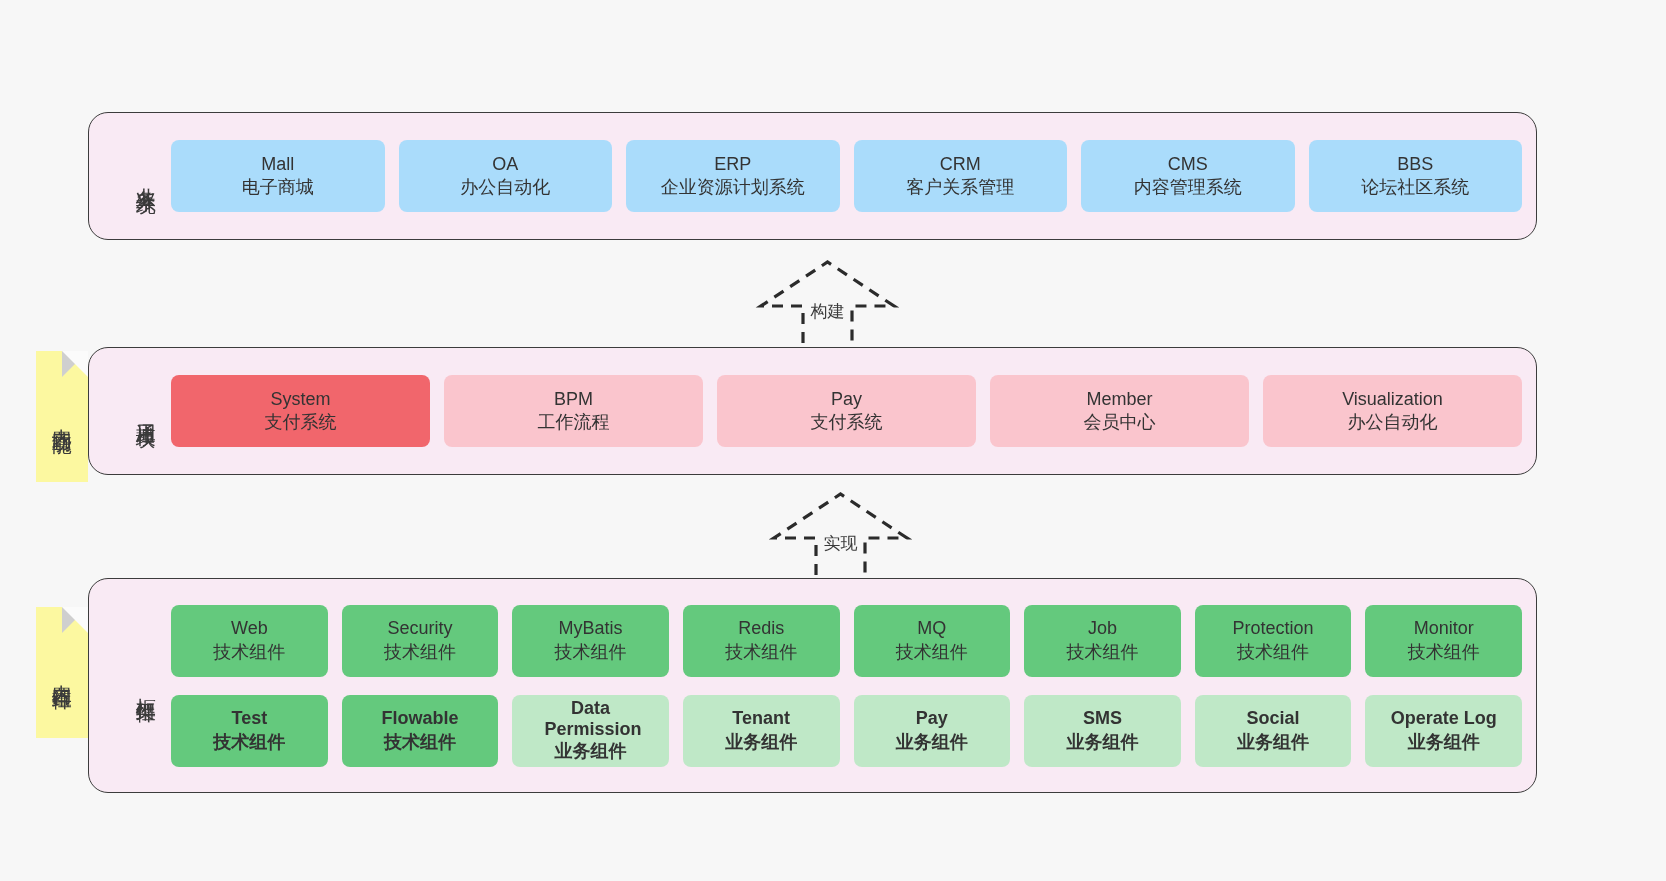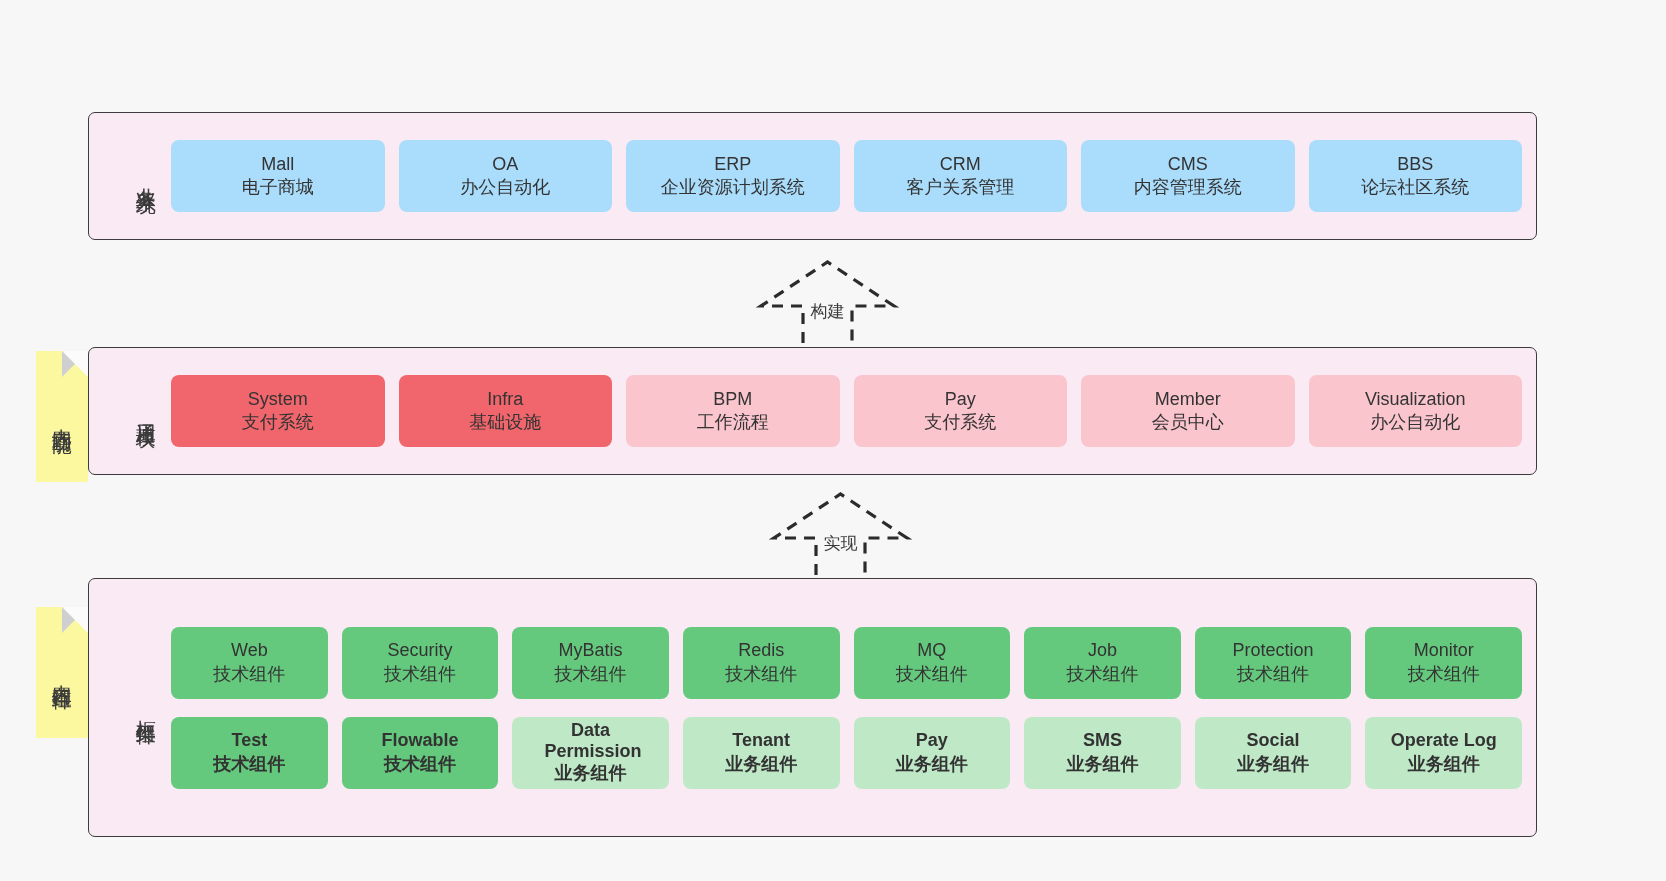--- a/index.html
+++ b/index.html
@@ -19,21 +19,21 @@
   .canvas {
     position: absolute;
     inset: 0;
   }
 
   
   .layer {
     position: absolute;
     background: #f9eaf4;
     border: 1.6px solid #3c3c3c;
-    border-radius: 7px;
+    border-radius: 20px;
     box-sizing: border-box;
     display: flex;
     align-items: stretch;
     padding-left: 32px;
   }
 
   .layer-title {
     width: 50px;
     flex: 0 0 50px;
     display: flex;
@@ -191,24 +191,20 @@
   </div>
 
   <div class="layer" style="left:88px; top:347px; width:1449px; height:128px;">
     <div class="layer-title">通用模块</div>
     <div class="layer-body">
       <div class="layer-row" style="height:72px;">
         <div class="card red">
           <span class="t1">System</span>
           <span class="t2">支付系统</span>
         </div>
-        <div class="card red">
-          <span class="t1">Infra</span>
-          <span class="t2">基础设施</span>
-        </div>
         <div class="card pink">
           <span class="t1">BPM</span>
           <span class="t2">工作流程</span>
         </div>
         <div class="card pink">
           <span class="t1">Pay</span>
           <span class="t2">支付系统</span>
         </div>
         <div class="card pink">
           <span class="t1">Member</span>
@@ -226,21 +222,21 @@
     <svg width="145" height="86" viewBox="0 0 145 86" fill="none">
       <path d="M48 85 L48 48 L6 48 L72.5 4 L139 48 L97 48 L97 85" stroke="#2b2b2b" stroke-width="3.2" stroke-dasharray="11 8" stroke-linecap="butt" stroke-linejoin="miter" fill="none"></path>
     </svg>
     <div class="arrow-label" style="top:42px;">实现</div>
   </div>
 
   <div class="note" style="left:36px; top:607px; width:52px; height:131px;">
     <span>内置组件</span>
   </div>
 
-  <div class="layer" style="left:88px; top:578px; width:1449px; height:259px;">
+  <div class="layer" style="left:88px; top:578px; width:1449px; height:215px;">
     <div class="layer-title">框架组件</div>
     <div class="layer-body">
 
       <div class="layer-row" style="height:72px;">
         <div class="card green">
           <span class="t1">Web</span>
           <span class="t2">技术组件</span>
         </div>
         <div class="card green">
           <span class="t1">Security</span>

